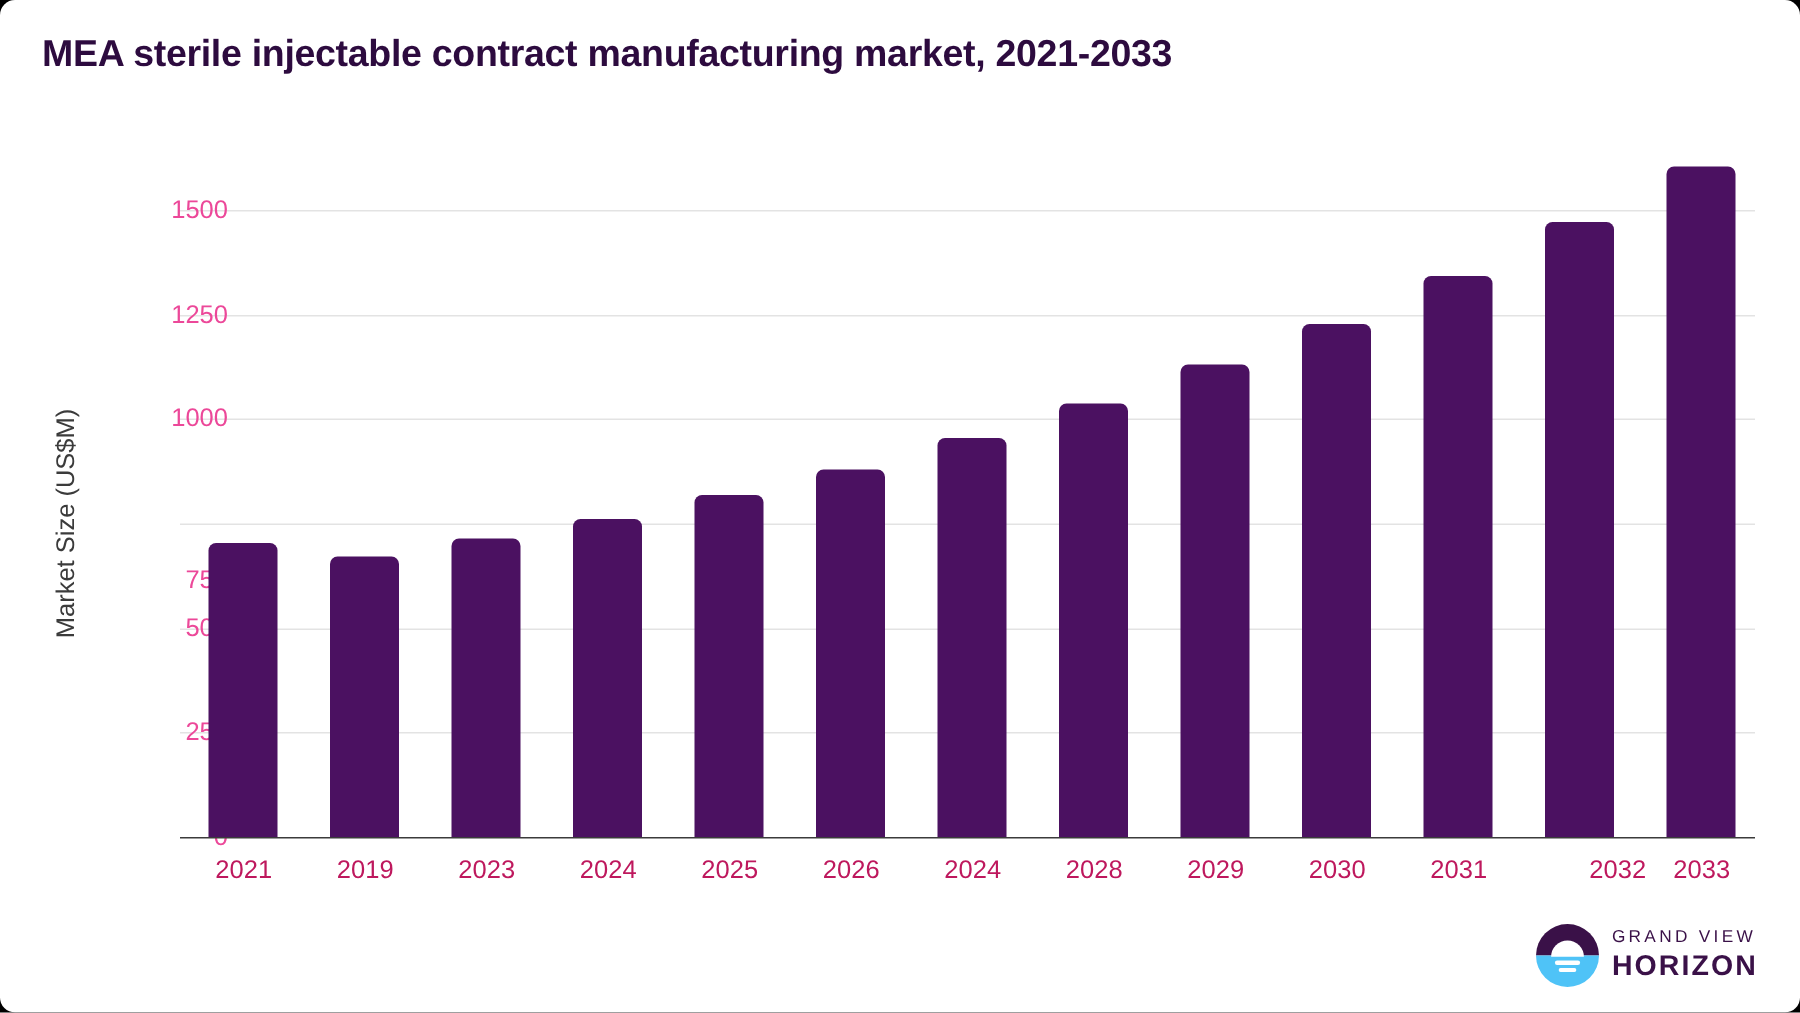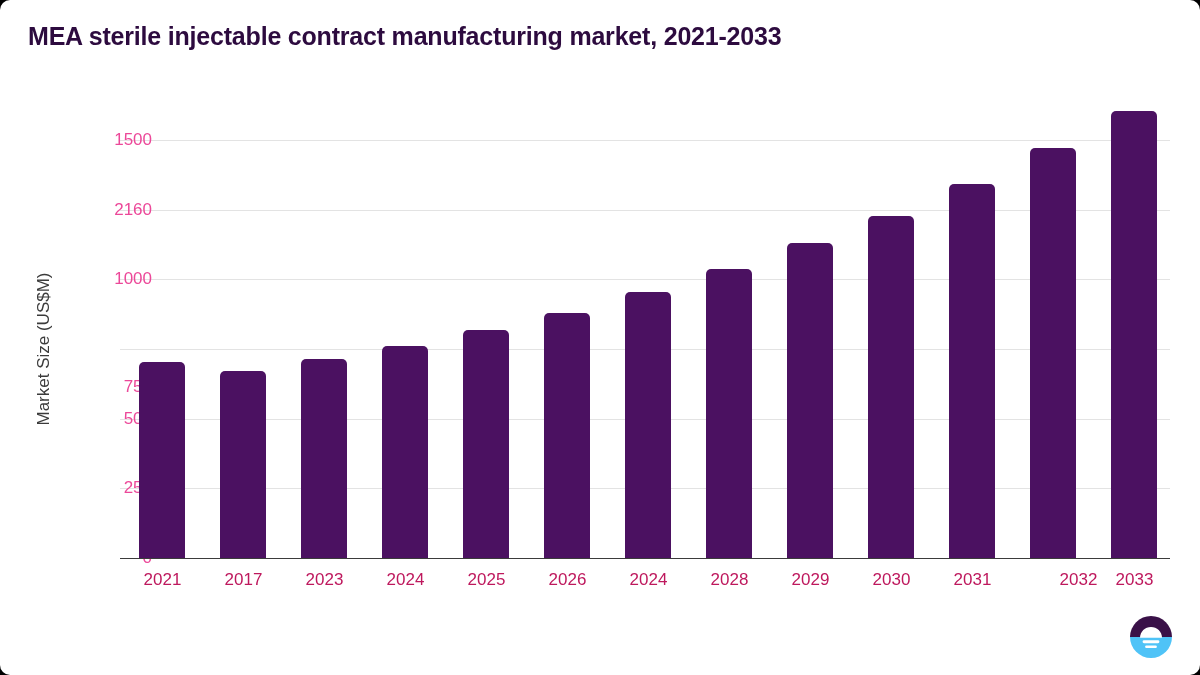--- a/index.html
+++ b/index.html
@@ -163,21 +163,21 @@
         <div class="gridline" style="top: 139.333px;"></div>
         <div class="gridline" style="top: 69.6667px;"></div>
         <div class="gridline" style="top: 0px;"></div>
       </div>
     <div id="ytick-labels">
         <div class="ytick-label" style="top: 418px;">0</div>
         <div class="ytick-label" style="top: 348.333px;">250</div>
         <div class="ytick-label" style="top: 278.667px;">500</div>
         <div class="ytick-label" style="top: 209px; margin-top: 38px;">750</div>
         <div class="ytick-label" style="top: 139.333px;">1000</div>
-        <div class="ytick-label" style="top: 69.6667px;">2160</div>
+        <div class="ytick-label" style="top: 69.6667px;">1250</div>
         <div class="ytick-label" style="top: 0px;">1500</div>
       </div>
     <div id="axis-baseline"></div>
     <div id="bars-layer">
         <div class="bar-slot" style="left: 2px;">
           <div class="bar" title="2021: 705" style="height: 196.46px; background: rgb(75, 17, 97);"></div>
         </div>
         <div class="bar-slot" style="left: 83px;">
           <div class="bar" title="2022: 672" style="height: 187.264px; background: rgb(75, 17, 97);"></div>
         </div>
@@ -210,21 +210,21 @@
         </div>
         <div class="bar-slot" style="left: 893px;">
           <div class="bar" title="2032: 1470" style="height: 409.64px; background: rgb(75, 17, 97);"></div>
         </div>
         <div class="bar-slot" style="left: 974px;">
           <div class="bar" title="2033: 1605" style="height: 447.26px; background: rgb(75, 17, 97);"></div>
         </div>
       </div>
     <div id="xtick-labels">
         <div class="xtick-label" style="left: 2px;">2021</div>
-        <div class="xtick-label" style="left: 83px;">2017</div>
+        <div class="xtick-label" style="left: 83px;">2019</div>
         <div class="xtick-label" style="left: 164px;">2023</div>
         <div class="xtick-label" style="left: 245px;">2024</div>
         <div class="xtick-label" style="left: 326px;">2025</div>
         <div class="xtick-label" style="left: 407px;">2026</div>
         <div class="xtick-label" style="left: 488px;">2024</div>
         <div class="xtick-label" style="left: 569px;">2028</div>
         <div class="xtick-label" style="left: 650px;">2029</div>
         <div class="xtick-label" style="left: 731px;">2030</div>
         <div class="xtick-label" style="left: 812px;">2031</div>
         <div class="xtick-label" style="left: 918px;">2032</div>
@@ -241,15 +241,19 @@
           </clipPath>
       </defs>
       <g clip-path="url(#circleClip)">
         <rect x="0" y="0" width="100" height="50" fill="#3a1148"></rect>
         <rect x="0" y="50" width="100" height="50" fill="#4fc3f7"></rect>
         <path d="M24 52 A26 26 0 0 1 76 52 Z" fill="#ffffff"></path>
         <rect x="30" y="58" width="40" height="7" rx="3.5" fill="#ffffff"></rect>
         <rect x="36" y="70" width="28" height="6" rx="3" fill="#ffffff"></rect>
       </g>
     </svg>
+    <div id="logo-wordmark">
+      <div id="logo-line-1">GRAND VIEW</div>
+      <div id="logo-line-2">HORIZON</div>
+    </div>
   </div>
 
 </div>
 
 </body></html>

